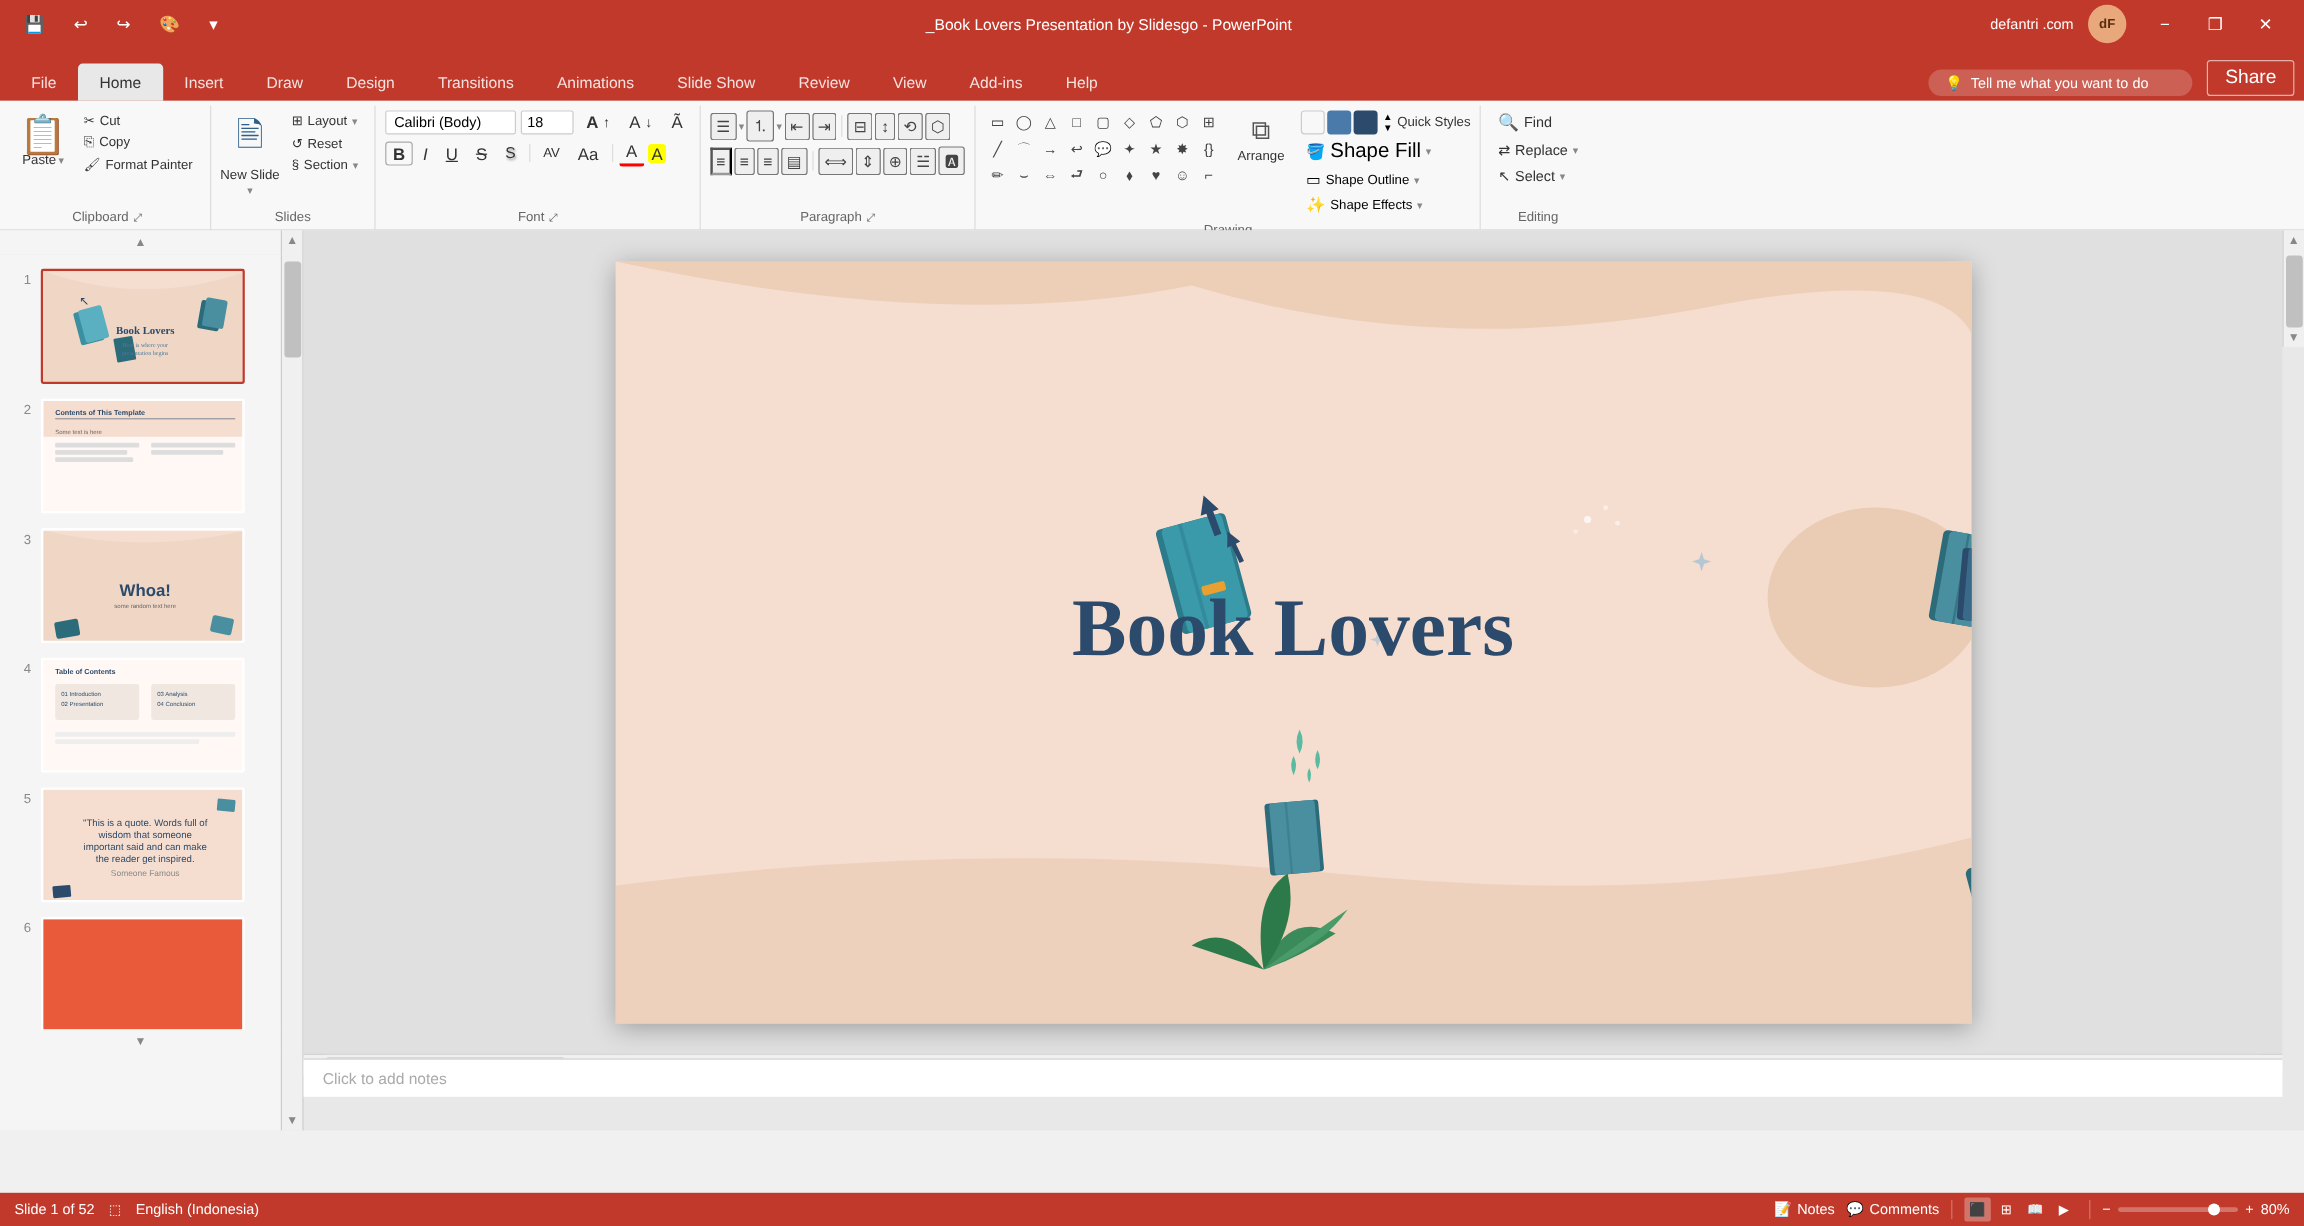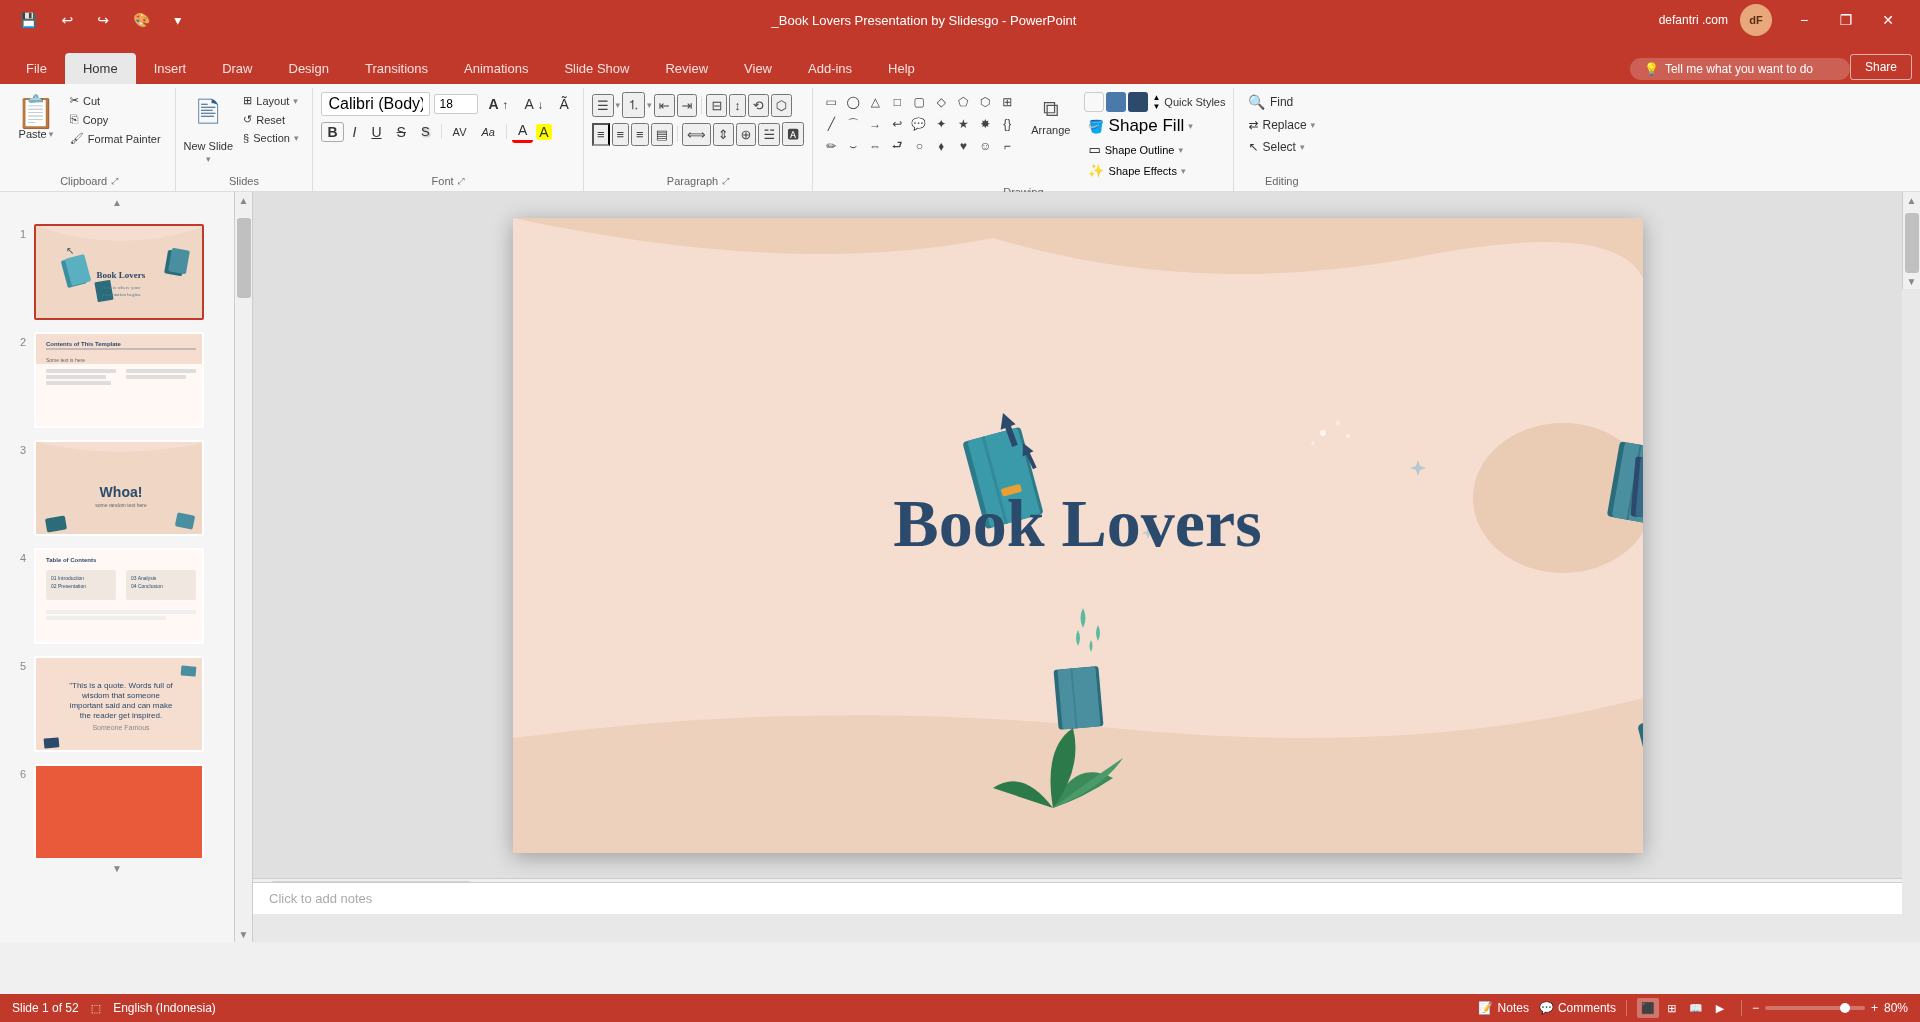--- a/index.html
+++ b/index.html
@@ -51,27 +51,28 @@
       background: rgba(255,255,255,0.2);
       border-radius: 20px;
       padding: 4px 14px;
       margin-bottom: 4px;
       color: white;
       font-size: 12px;
       cursor: pointer;
       min-width: 220px;
     }
     .share-btn {
+      margin-left: 12px;
       margin-bottom: 4px;
       padding: 5px 14px;
       background: none;
       border: 1px solid rgba(255,255,255,0.6);
       border-radius: 3px;
       color: white;
-      font-size: 12px;
+      font-size: 16px;
       cursor: pointer;
     }
 
     
     #ribbon {
       height: 108px;
       background: #f8f8f8;
       border-bottom: 1px solid #ddd;
       display: flex;
       align-items: stretch;
@@ -114,21 +115,21 @@
       font-size: 11px;
       color: #333;
       background: none;
       border: none;
       white-space: nowrap;
     }
     .font-box {
       border: 1px solid #ccc;
       border-radius: 2px;
       padding: 2px 6px;
-      font-size: 16px;
+      font-size: 12px;
       width: 109px;
       background: white;
       cursor: pointer;
     }
     .font-size-box {
       border: 1px solid #ccc;
       border-radius: 2px;
       padding: 2px 4px;
       font-size: 12px;
       width: 44px;
@@ -417,21 +418,21 @@
         <button class="ribbon-btn-small" style="font-size:14px;">Ã</button>
       </div>
       <div style="display:flex;gap:3px;align-items:center;">
         <button class="ribbon-btn-small bold" style="font-size:14px;font-weight:bold;border:1px solid #aaa;padding:1px 5px;">B</button>
         <button class="ribbon-btn-small italic" style="font-size:14px;font-style:italic;border:1px solid transparent;padding:1px 5px;">I</button>
         <button class="ribbon-btn-small underline" style="font-size:14px;text-decoration:underline;border:1px solid transparent;padding:1px 5px;">U</button>
         <button class="ribbon-btn-small" style="font-size:14px;text-decoration:line-through;border:1px solid transparent;padding:1px 5px;">S</button>
         <button class="ribbon-btn-small" style="font-size:13px;border:1px solid transparent;padding:1px 5px;text-shadow:1px 1px 2px rgba(0,0,0,0.4);">S</button>
         <div class="separator"></div>
         <button class="ribbon-btn-small" style="font-size:11px;">AV</button>
-        <button class="ribbon-btn-small" style="font-size:11px;font-style:italic;">Aa</button>
+        <button class="ribbon-btn-small" style="font-size:14px;">Aa</button>
         <div class="separator"></div>
         <button class="ribbon-btn-small" style="font-size:14px;border-bottom:3px solid red;">A</button>
         <button class="ribbon-btn-small" style="font-size:14px;background:yellow;padding:0 3px;">A</button>
       </div>
     </div>
     <div class="ribbon-group-label">
       <span>Font</span>
       <span style="font-size:9px;cursor:pointer;">⤢</span>
     </div>
   </div>

